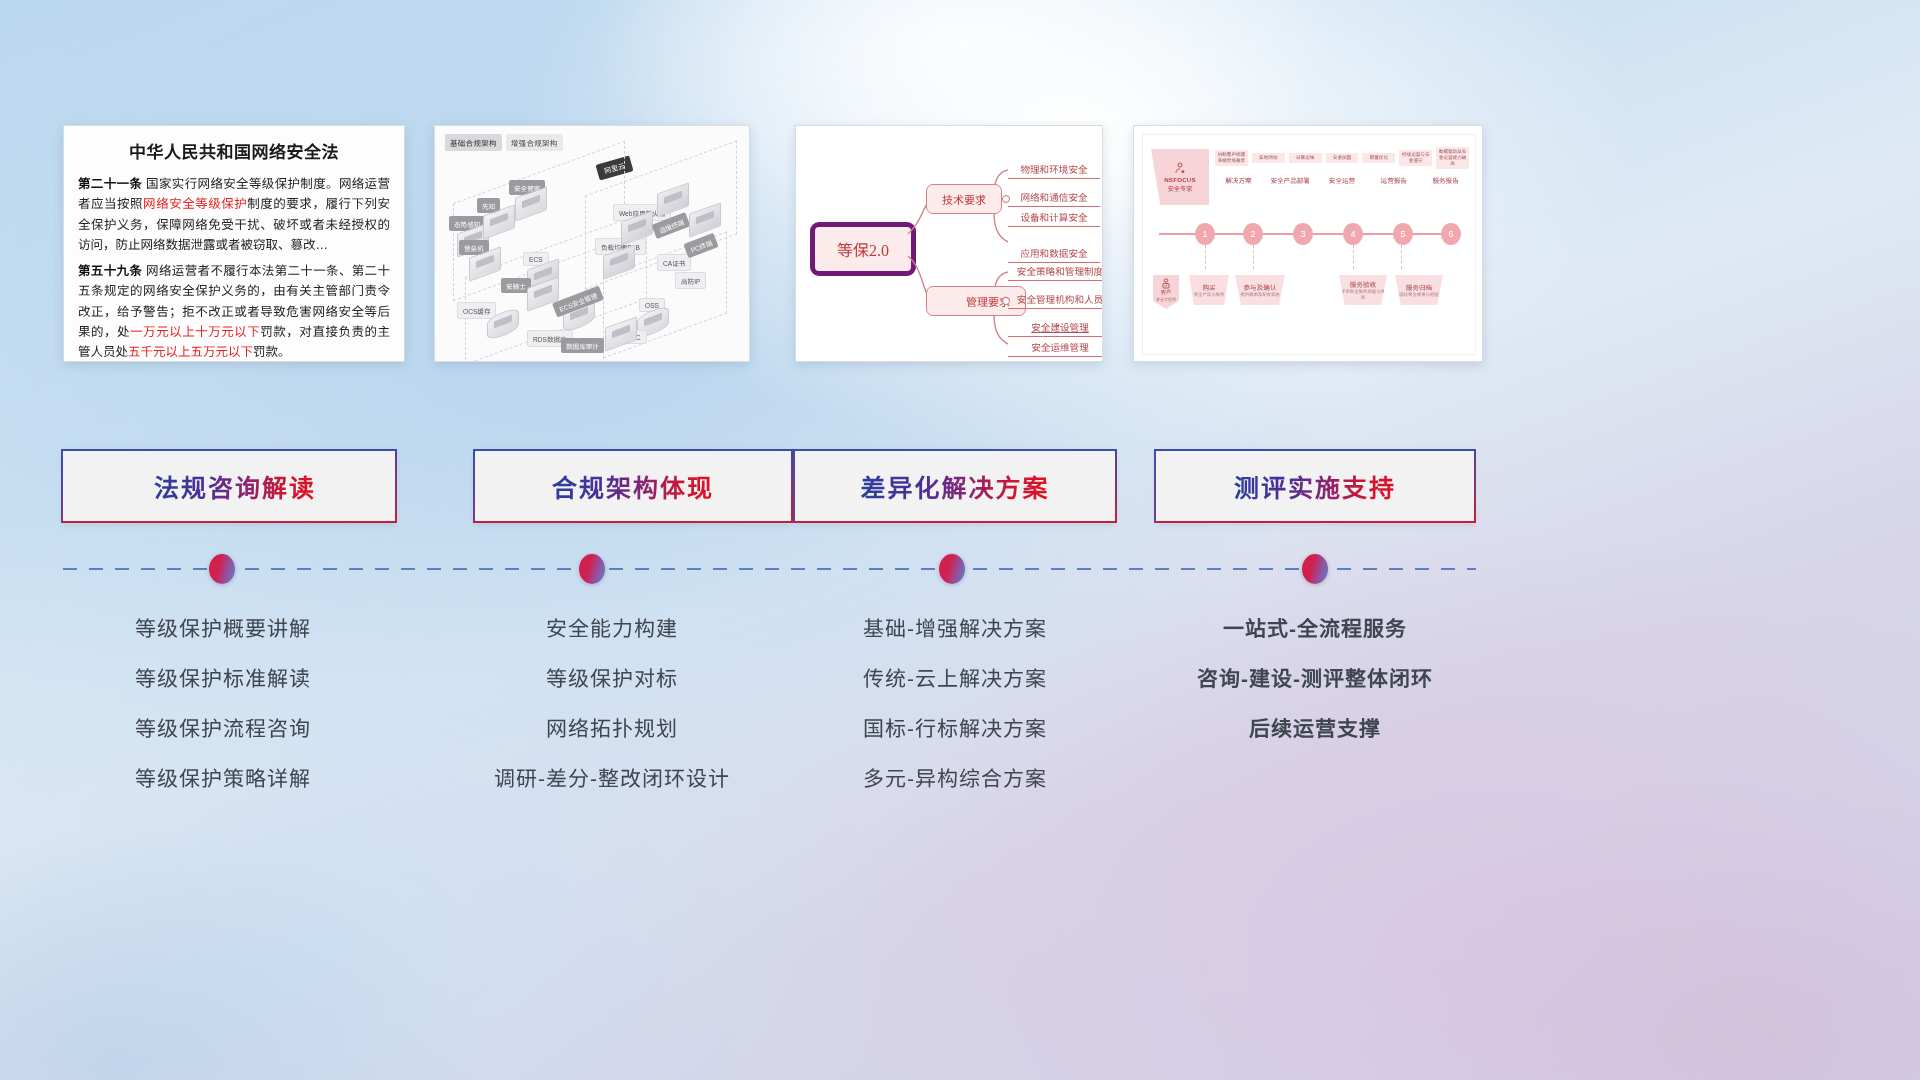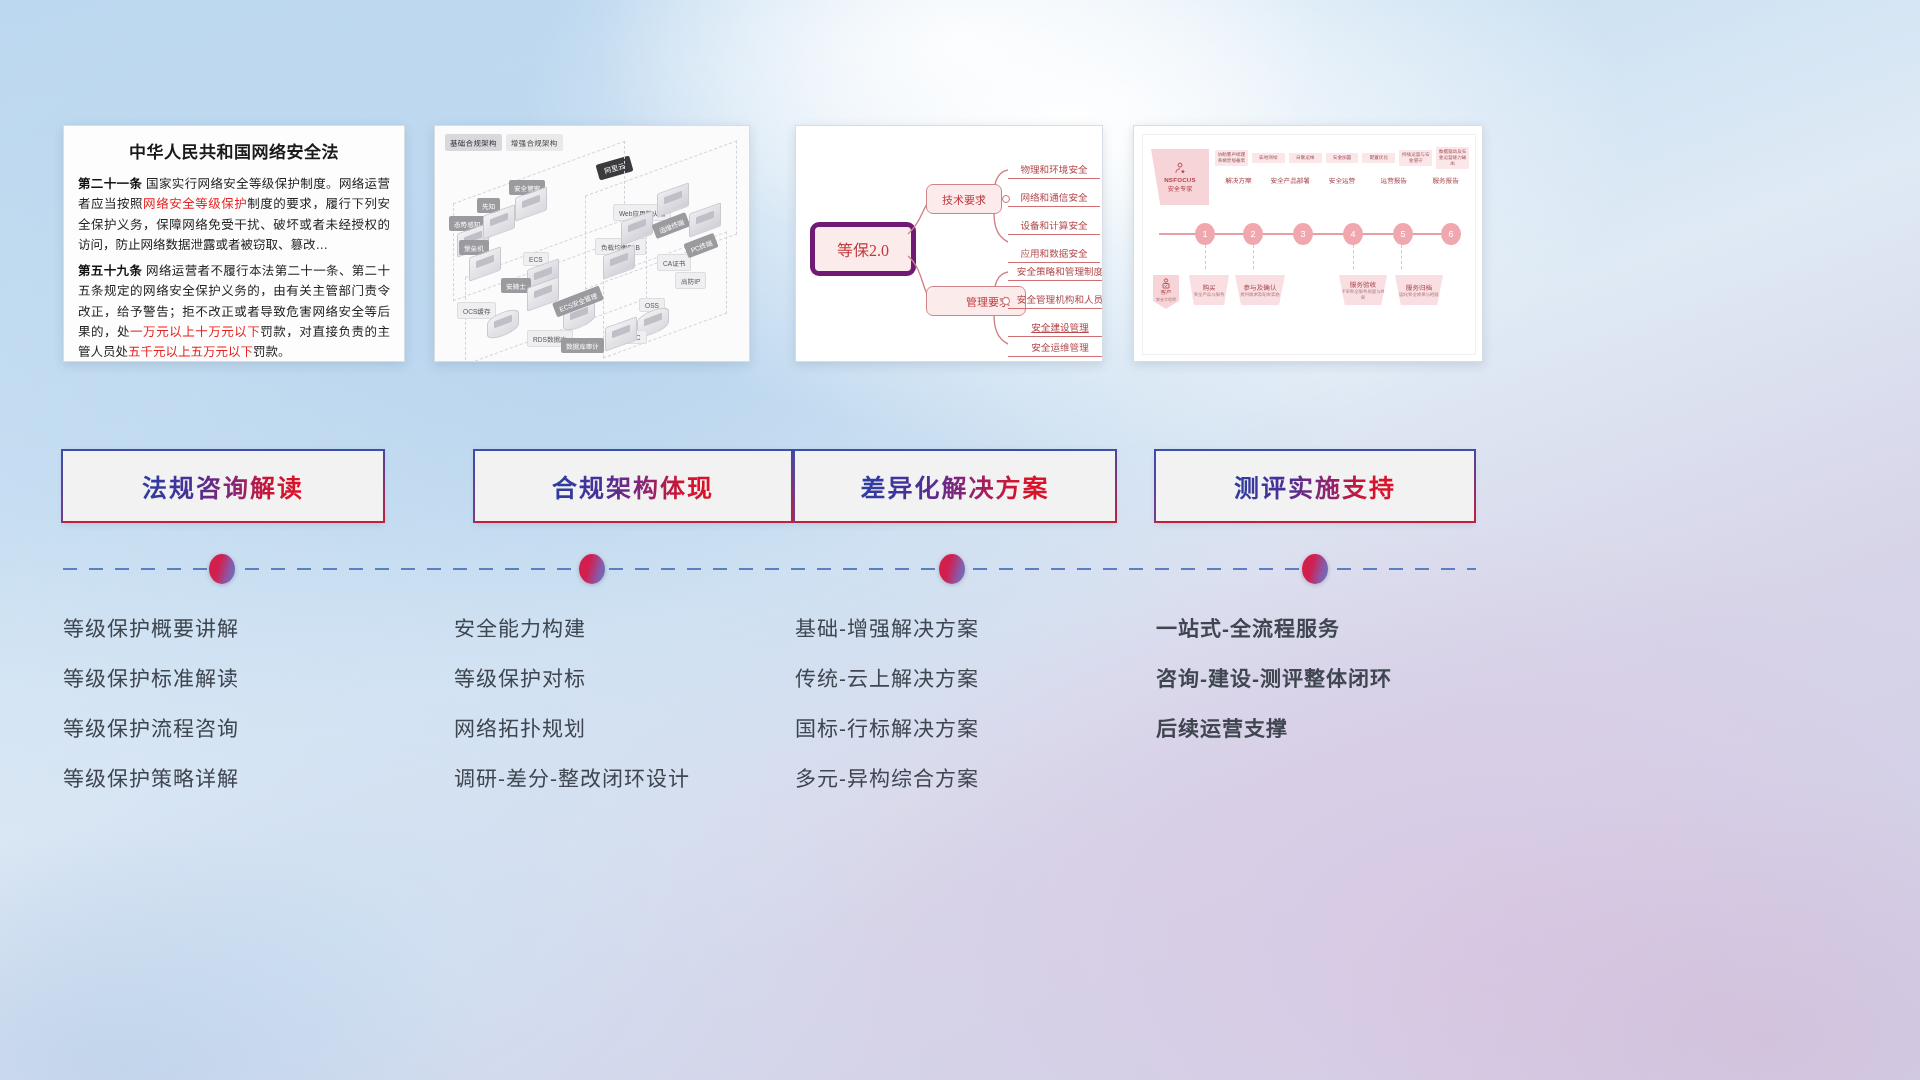--- a/index.html
+++ b/index.html
@@ -191,21 +191,21 @@
     content:"";position:absolute;top:-2px;bottom:-2px;width:2px;
   }
   .pill:before{left:-2px;background:linear-gradient(#3b4ea8,#7a3a86);}
   .pill:after{right:-2px;background:linear-gradient(#4a45a0,#c0203c);}
   .pill-txt{
     font-size:25px;font-weight:bold;letter-spacing:2px;
     background:linear-gradient(95deg,#2b3fa0 0%,#4a2f97 32%,#8e2470 58%,#cf1530 80%,#e01026 100%);
     -webkit-background-clip:text;background-clip:text;
     -webkit-text-fill-color:transparent;color:transparent;
   }
-  .pill-1{left:63px;width:320px;}
+  .pill-1{left:63px;width:320px;padding-left:12px;}
   .pill-2{left:434px;width:316px;margin-left:41px;}
   .pill-3{left:795px;width:320px;}
   .pill-4{left:1156px;width:318px;}
 
   
   .tl{position:absolute;top:568px;left:63px;width:1413px;height:2px;}
   .tl-line{
     position:absolute;left:0;right:0;top:0;height:2px;
     background-image:linear-gradient(90deg,#5b7fc0 0 14px,transparent 14px 26px);
     background-size:26px 2px;background-repeat:repeat-x;
@@ -215,21 +215,21 @@
     background:linear-gradient(105deg,#d61f45 0%,#cf2050 38%,#8d56a6 72%,#5b7fc0 100%);
     box-shadow:0 1px 4px rgba(80,40,90,.28);
   }
   .tl-dot.d1{left:146px;}
   .tl-dot.d2{left:516px;}
   .tl-dot.d3{left:876px;}
   .tl-dot.d4{left:1239px;}
 
   
   .lists{position:absolute;top:604px;left:0;width:1920px;height:220px;}
-  .col{position:absolute;top:0;text-align:left;}
+  .col{position:absolute;top:0;text-align:center;}
   .col-item{
     font-size:21px;color:#3f4650;line-height:50px;white-space:nowrap;
     letter-spacing:1px;
   }
   .col-1{left:63px;width:320px;}
   .col-2{left:454px;width:316px;}
   .col-3{left:795px;width:320px;}
   .col-4{left:1156px;width:318px;font-weight:bold;}
 </style>
 </head>
@@ -329,21 +329,21 @@
           <path d="M212 44 C 200 46, 198 58, 198 72 L198 86 C198 98, 200 110, 212 116" stroke="#d08488" stroke-width="1.4" fill="none"></path>
           <path d="M212 146 C 200 148, 198 160, 198 174 L198 188 C198 200, 200 212, 212 218" stroke="#d08488" stroke-width="1.4" fill="none"></path>
           <line x1="198" y1="72" x2="206" y2="72" stroke="#d08488" stroke-width="1.4"></line>
           <line x1="198" y1="174" x2="206" y2="174" stroke="#d08488" stroke-width="1.4"></line>
         </svg>
 
         <div class="mind-br tech">技术要求</div>
         <div class="mind-dot" style="left:206px;top:69px;"></div>
         <div class="mind-leaf" style="top:36px;">物理和环境安全</div>
         <div class="mind-leaf" style="top:64px;">网络和通信安全</div>
-        <div class="mind-leaf" style="top:92px;">设备和计算安全</div>
+        <div class="mind-leaf" style="top:84px;">设备和计算安全</div>
         <div class="mind-leaf" style="top:120px;">应用和数据安全</div>
 
         <div class="mind-br mgmt">管理要求</div>
         <div class="mind-dot" style="left:206px;top:171px;"></div>
         <div class="mind-leaf" style="top:138px;width:104px;">安全策略和管理制度</div>
         <div class="mind-leaf" style="top:166px;width:104px;">安全管理机构和人员</div>
         <div class="mind-leaf" style="top:194px;width:104px;text-decoration:underline;">安全建设管理</div>
         <div class="mind-leaf" style="top:214px;width:104px;">安全运维管理</div>
       </div>
     </div>

